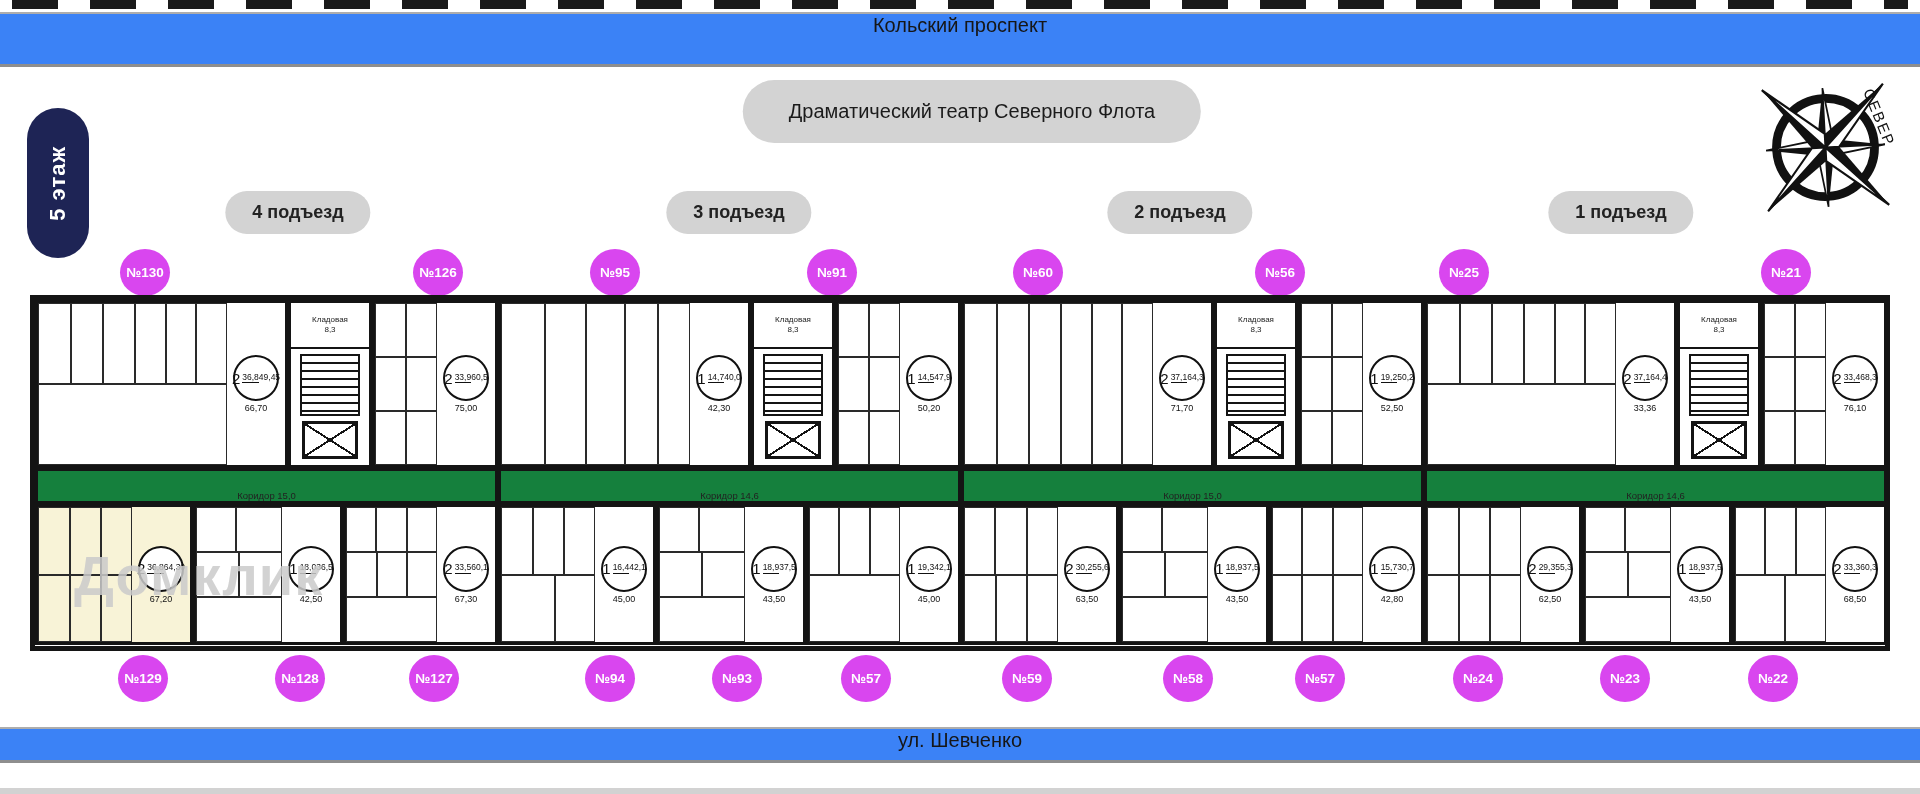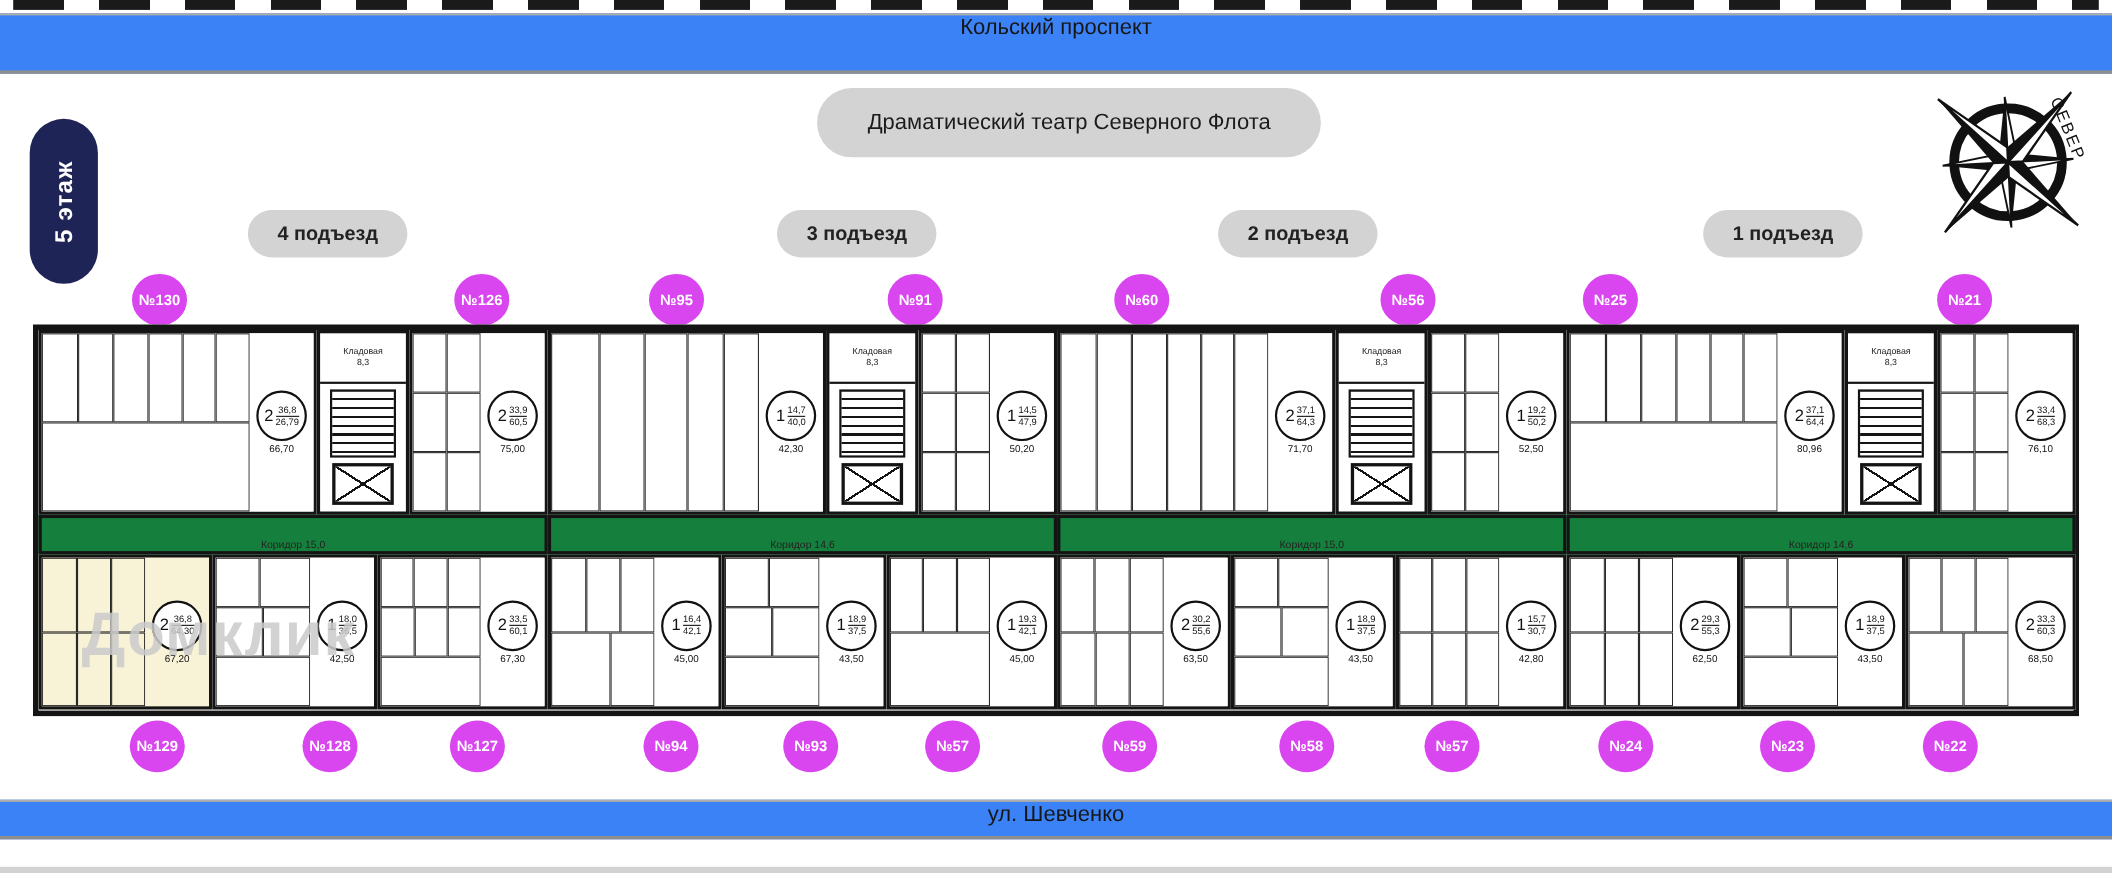--- a/index.html
+++ b/index.html
@@ -32,21 +32,21 @@
 
   .plan{position:absolute;left:30px;top:295px;width:1860px;height:356px;border:5px solid #141414;background:#fff;box-sizing:border-box}
   .apt{position:absolute;box-sizing:border-box;border:3px solid #141414;display:flex;background:#fff}
   .apt.hl,.apt.hl .room,.apt.hl .circw{background:#f8f3d7}
   .rooms{flex:1;display:flex;flex-wrap:wrap;align-content:stretch}
   .room{box-sizing:border-box;border:1px solid #2a2a2a;flex:1 1 30px;min-width:30px;display:flex;flex-direction:column;
         align-items:center;justify-content:center;text-align:center;font-size:8px;line-height:1.2;color:#222;padding:1px;background:#fff}
   .circw{width:58px;display:flex;flex-direction:column;align-items:center;justify-content:center;background:#fff}
   .circ{width:42px;height:42px;border:2px solid #111;border-radius:50%;display:flex;align-items:center;justify-content:center;gap:2px;background:#fff}
   .circ .k{font-size:15px;color:#111}
-  .fr{display:flex;flex-direction:column;font-size:8.5px;color:#111;line-height:1.15;text-align:center}
+  .fr{display:flex;font-size:8.5px;color:#111;line-height:1.15;text-align:center}
   .fr .t{border-bottom:1px solid #111}
   .tot{font-size:9px;color:#111;margin-top:2px}
   .tot:empty{display:none}
 
   .core{position:absolute;box-sizing:border-box;border:3px solid #141414;display:flex;flex-direction:column;background:#fff}
   .core .storage{height:44px;border-bottom:2px solid #141414;display:flex;flex-direction:column;align-items:center;
                  justify-content:center;font-size:8px;color:#222;text-align:center;line-height:1.2}
   .core .stairs{flex:1;margin:5px 9px;border:2px solid #141414;
                 background:repeating-linear-gradient(180deg,#ffffff 0 6px,#141414 6px 8px)}
   .core .lift{height:38px;margin:0 11px 6px;border:3px solid #141414;box-sizing:border-box;background:
@@ -120,21 +120,21 @@
           <polygon points="50,50 55.5,44.5 50,1" fill="#fff" stroke="#111" stroke-width="1.2"></polygon>
         </g>
     </svg>
   </div>
   <div class="compass-label">СЕВЕР</div>
 
   <div>
       <div class="entrance" style="left: 298px; transform: translateX(-50%);">
       <span>4 подъезд</span>
     </div>
-      <div class="entrance" style="left: 779px; transform: translateX(-50%); justify-content: flex-end;">
+      <div class="entrance" style="left: 739px; transform: translateX(-50%); justify-content: flex-end;">
       <span>3 подъезд</span>
     </div>
       <div class="entrance" style="left: 1180px; transform: translateX(-50%);">
       <span>2 подъезд</span>
     </div>
       <div class="entrance" style="left: 1621px; transform: translateX(-50%);">
       <span>1 подъезд</span>
     </div>
     </div>
 
@@ -236,21 +236,21 @@
             <div class="room" style="flex-grow: 2.3;">
 
             <span class="ra"></span>
           </div>
           </div>
         <div class="circw">
           <div class="circ">
             <span class="k">2</span>
             <span class="fr">
               <span class="t">36,8</span>
-              <span class="b">26,79</span>
+              <span class="b">49,45</span>
             </span>
           </div>
           <div class="tot">66,70</div>
         </div>
       </div>
         <div class="apt" style="left: 337px; top: 0px; width: 126px; height: 168px;">
         <div class="rooms">
             <div class="room" style="flex-grow: 13.2;">
 
             <span class="ra"></span>
@@ -467,21 +467,21 @@
           </div>
           </div>
         <div class="circw">
           <div class="circ">
             <span class="k">2</span>
             <span class="fr">
               <span class="t">37,1</span>
               <span class="b">64,4</span>
             </span>
           </div>
-          <div class="tot">80,96</div>
+          <div class="tot">33,36</div>
         </div>
       </div>
         <div class="apt" style="left: 1726px; top: 0px; width: 126px; height: 168px;">
         <div class="rooms">
             <div class="room" style="flex-grow: 13.2;">
 
             <span class="ra"></span>
           </div>
             <div class="room" style="flex-grow: 13.6;">
 

